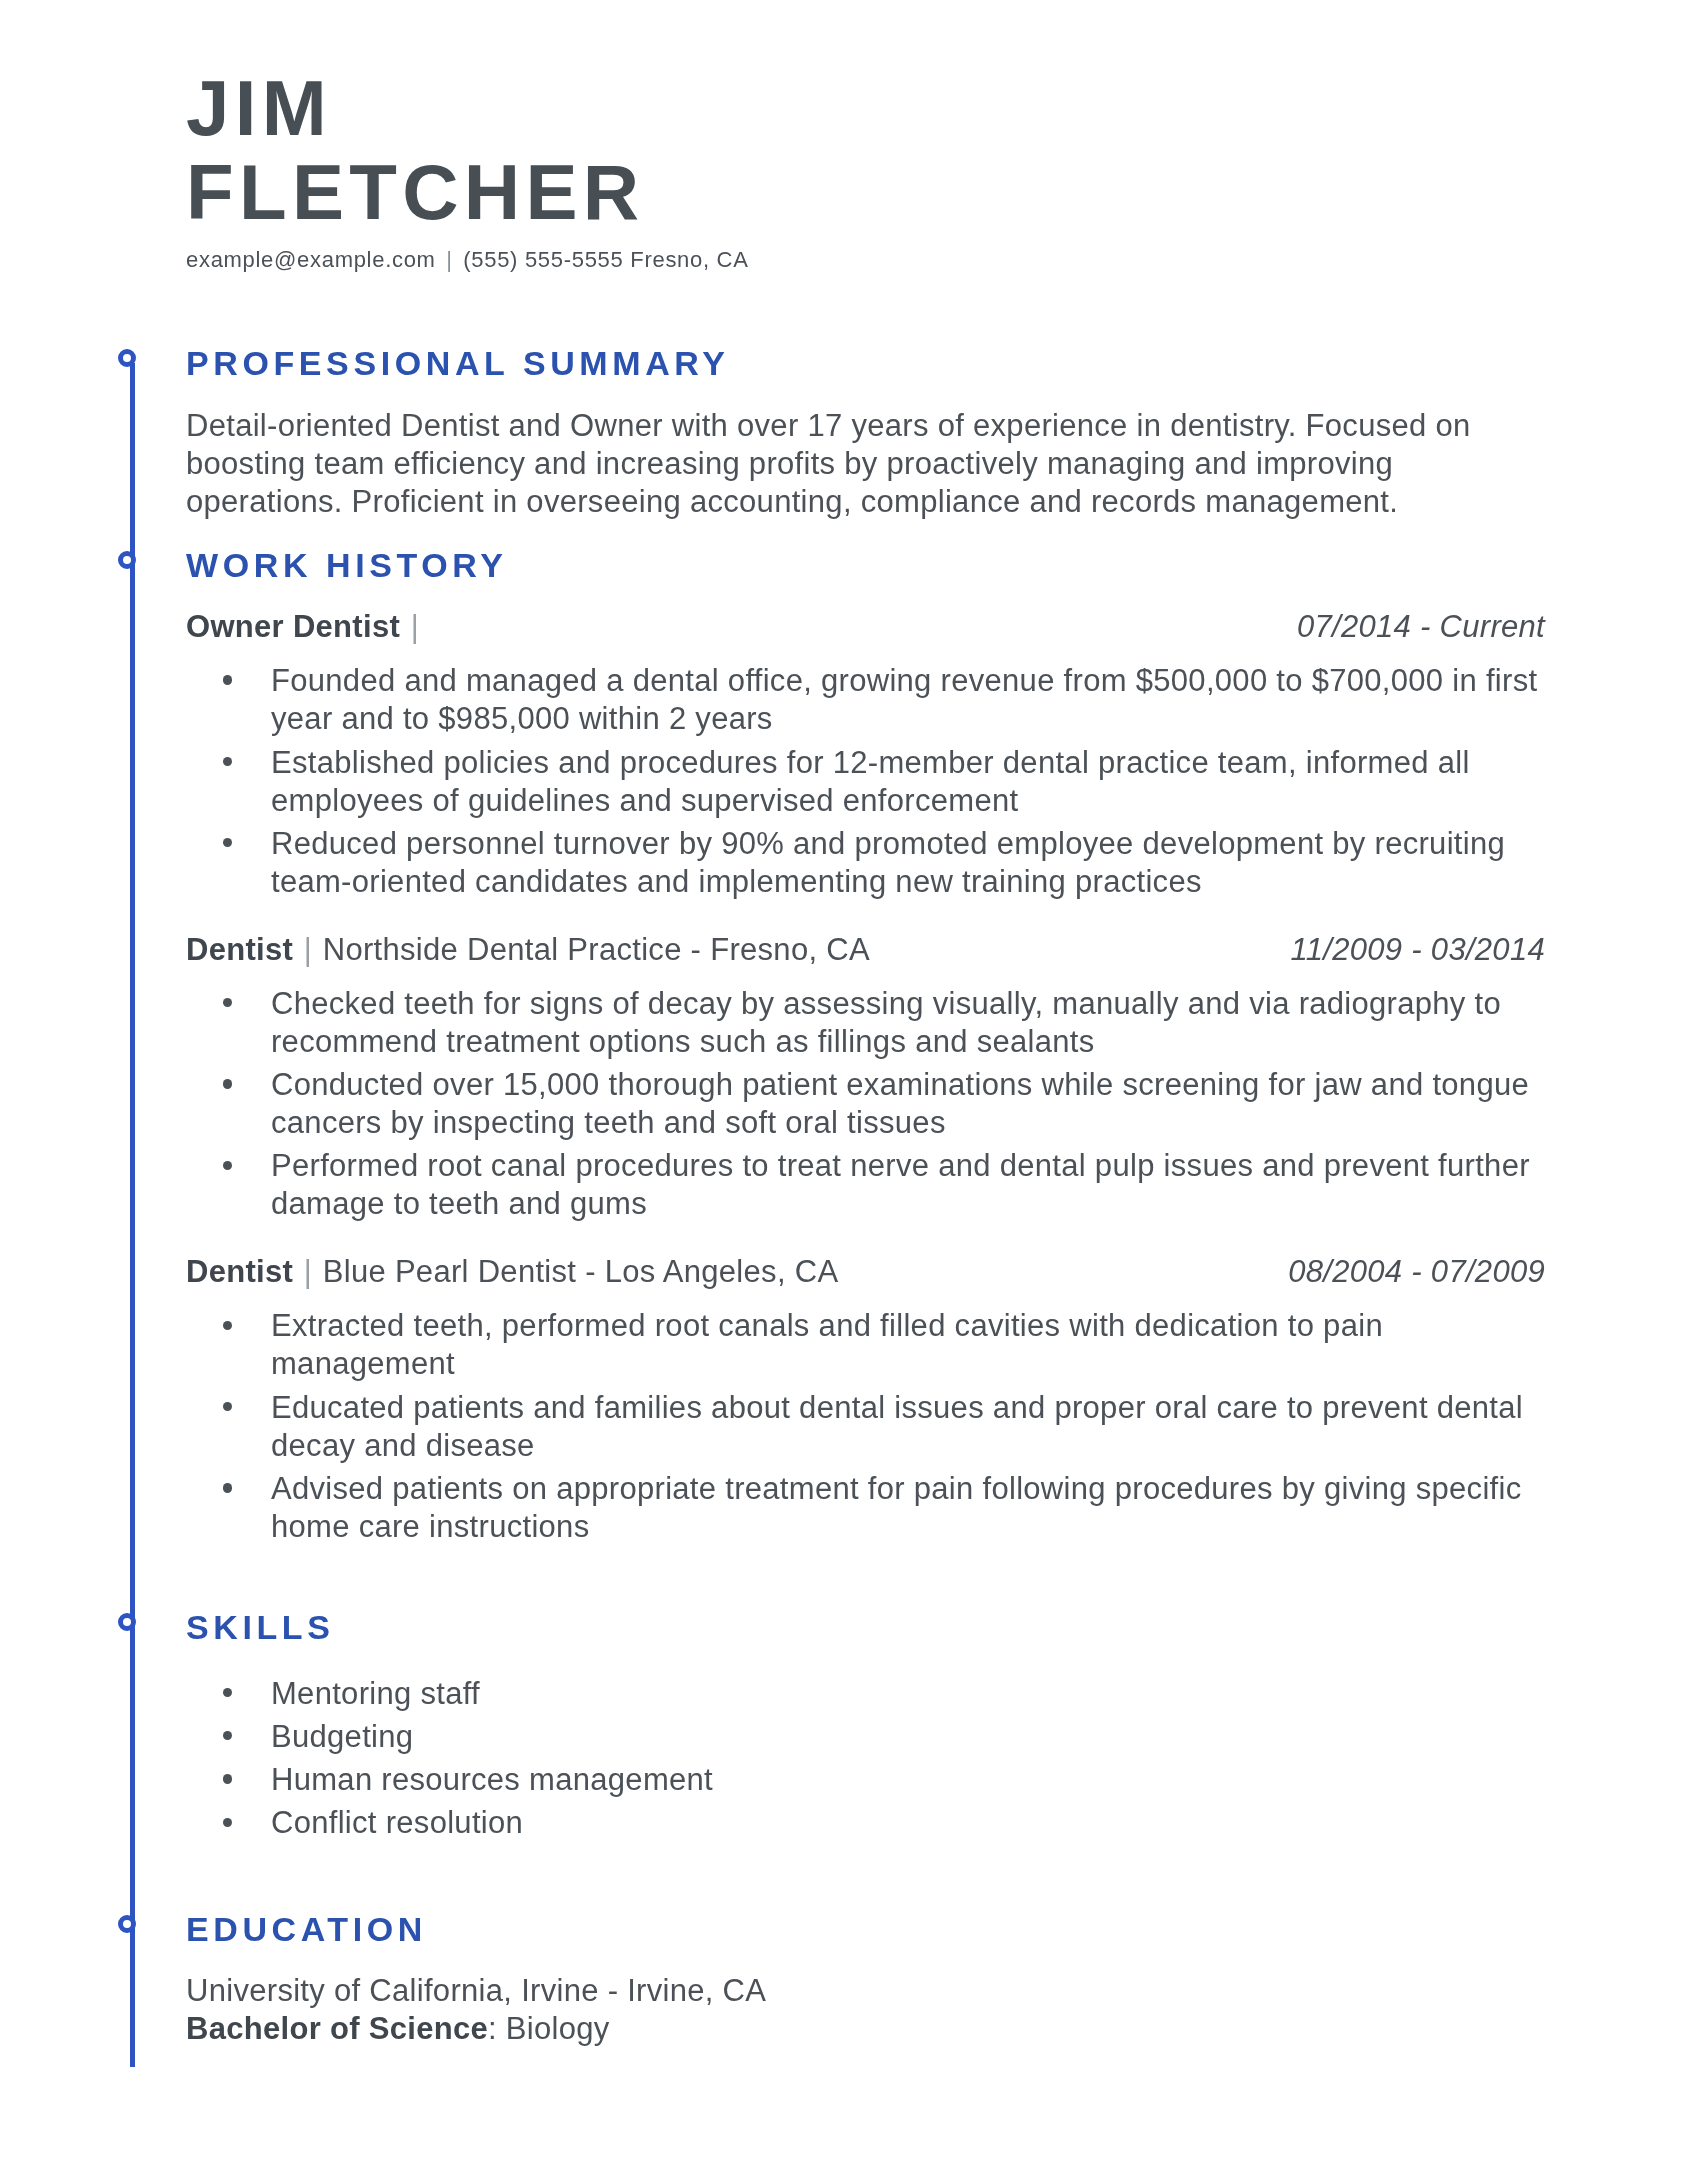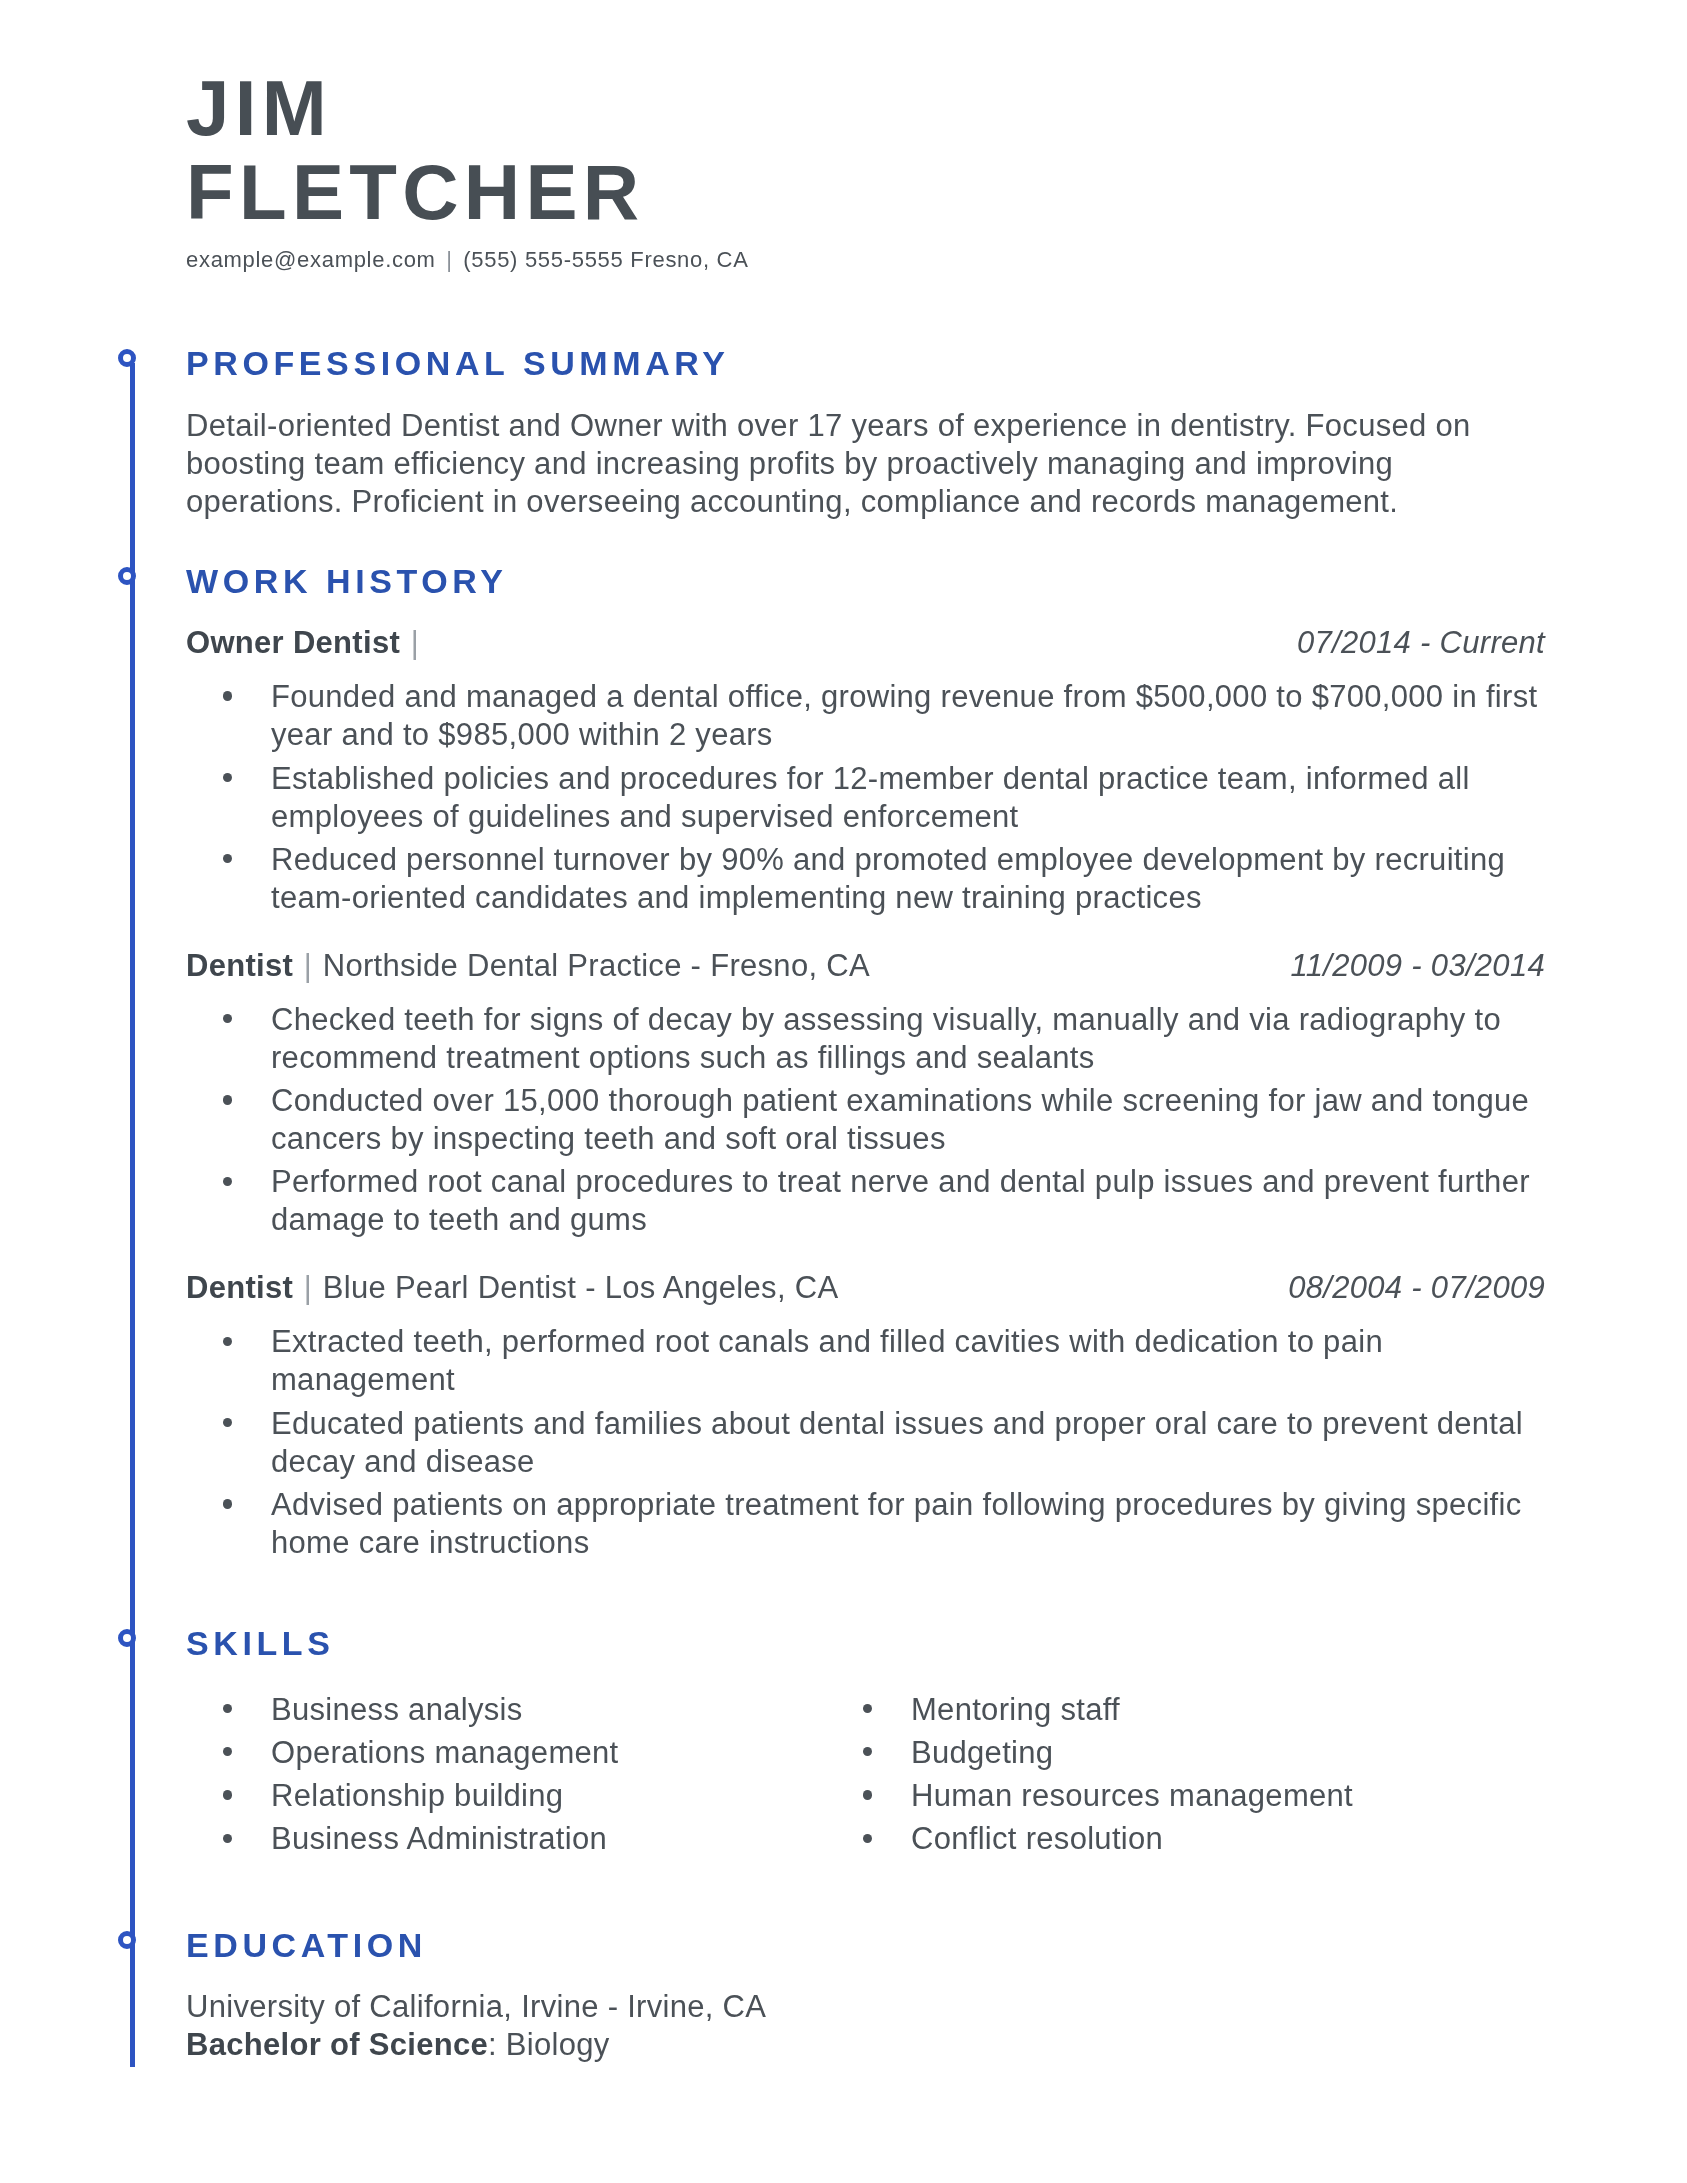--- a/index.html
+++ b/index.html
@@ -22,21 +22,21 @@
   }
   .name-block { }
   .name-line {
     font-size:78px; line-height:84px; font-weight:bold;
     color:#474e54; letter-spacing:5.3px;
   }
   .contact { margin-top:9.3px; font-size:22px; line-height:34px; letter-spacing:0.7px; }
   .contact .sep { color:#8b9198; padding:0 10.6px; }
   .section { position:relative; z-index:1; }
   .sec-summary   { margin-top:66px; }
-  .sec-work      { margin-top:40px; }
+  .sec-work      { margin-top:24px; }
   .sec-skills    { margin-top:61px; }
   .sec-education { margin-top:61px; }
   .node {
     position:absolute; left:-68px; top:6px;
     width:18px; height:18px;
     background:#ffffff;
     border:5.3px solid #2d54c2;
     border-radius:50%;
   }
   .section-title {
@@ -137,26 +137,20 @@
         </ul>
       </div>
 
     </div>
   </section>
 
   <section class="section sec-skills">
     <div class="node"></div>
     <div class="section-title">SKILLS</div>
     <div class="skills-wrap">
-      <ul class="bullets skills-col-left">
-        <li>Business analysis</li>
-        <li>Operations management</li>
-        <li>Relationship building</li>
-        <li>Business Administration</li>
-      </ul>
       <ul class="bullets skills-col-right">
         <li>Mentoring staff</li>
         <li>Budgeting</li>
         <li>Human resources management</li>
         <li>Conflict resolution</li>
       </ul>
     </div>
   </section>
 
   <section class="section sec-education">

